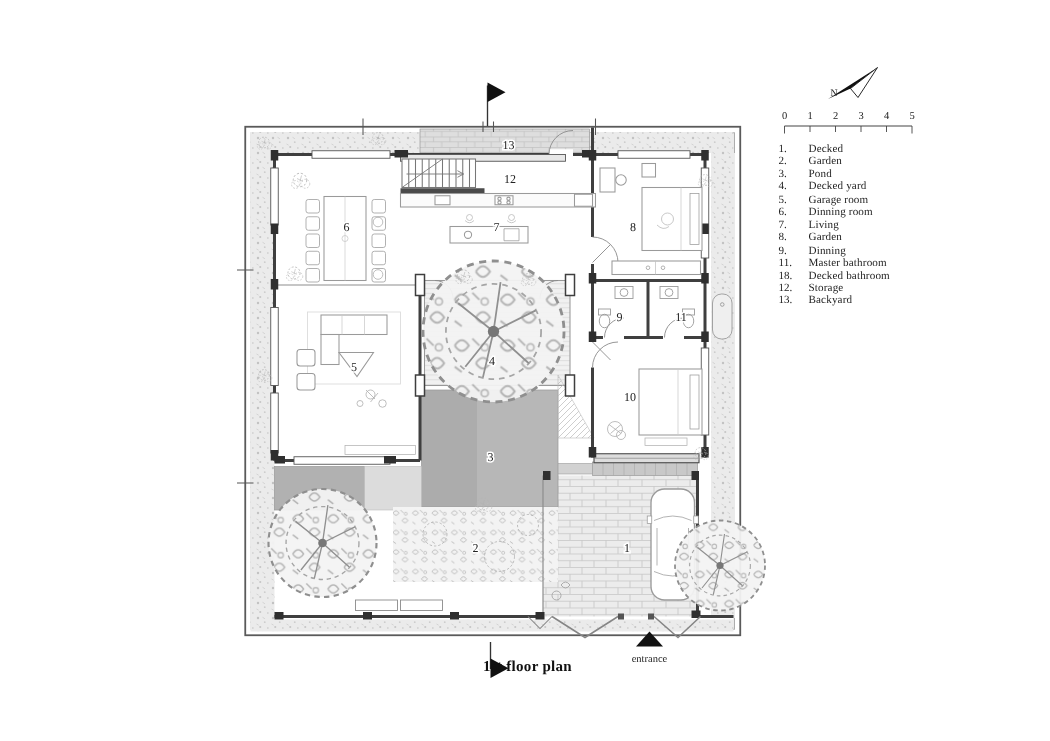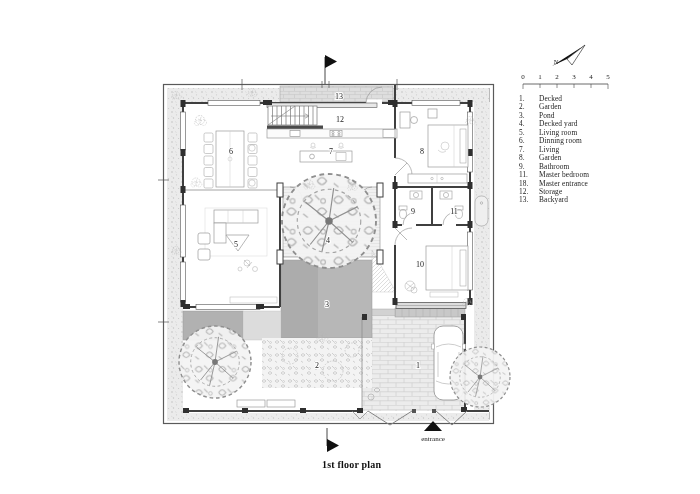--- a/index.html
+++ b/index.html
@@ -3,21 +3,21 @@
 <meta charset="utf-8">
 <style>
   html,body{margin:0;padding:0;}
   body{width:700px;height:494px;background:#ffffff;font-family:"Liberation Serif","DejaVu Serif",serif;}
   .stage{position:relative;width:700px;height:494px;overflow:hidden;background:#fff;}
   .stage > svg{position:absolute;left:0;top:0;}
   .legend{position:absolute;left:519px;top:95px;font-size:7.4px;line-height:8.45px;color:#1d1d1d;}
   .lg-row{display:flex;align-items:baseline;}
   .lg-num{width:15px;}
   .lg-label{margin-left:5px;letter-spacing:.1px;}
-  .title{position:absolute;left:322px;top:459px;font-size:10px;font-weight:bold;color:#111;letter-spacing:.2px;}
+  .title{position:absolute;left:322px;top:439px;font-size:10px;font-weight:bold;color:#111;letter-spacing:.2px;}
   text{font-family:"Liberation Serif","DejaVu Serif",serif;}
   .roomlbl{font-size:8px;fill:#222;paint-order:stroke;stroke:#ffffff;stroke-width:2px;}
   .tick-t{font-size:7px;fill:#222;}
 </style>
 </head>
 <body>
 
 <div class="stage">
 
 <svg width="700" height="494" viewBox="0 0 700 494">
@@ -393,45 +393,45 @@
   <div class="lg-row">
         <span class="lg-num">3.</span>
         <span class="lg-label">Pond</span>
       </div>
   <div class="lg-row">
         <span class="lg-num">4.</span>
         <span class="lg-label">Decked yard</span>
       </div>
   <div class="lg-row">
         <span class="lg-num">5.</span>
-        <span class="lg-label">Living room</span>
+        <span class="lg-label">Garage room</span>
       </div>
   <div class="lg-row">
         <span class="lg-num">6.</span>
         <span class="lg-label">Dinning room</span>
       </div>
   <div class="lg-row">
         <span class="lg-num">7.</span>
         <span class="lg-label">Living</span>
       </div>
   <div class="lg-row">
         <span class="lg-num">8.</span>
         <span class="lg-label">Garden</span>
       </div>
   <div class="lg-row">
         <span class="lg-num">9.</span>
-        <span class="lg-label">Bathroom</span>
+        <span class="lg-label">Dinning</span>
       </div>
   <div class="lg-row">
         <span class="lg-num">11.</span>
-        <span class="lg-label">Master bedroom</span>
+        <span class="lg-label">Master bathroom</span>
       </div>
   <div class="lg-row">
         <span class="lg-num">18.</span>
-        <span class="lg-label">Master entrance</span>
+        <span class="lg-label">Decked bathroom</span>
       </div>
   <div class="lg-row">
         <span class="lg-num">12.</span>
         <span class="lg-label">Storage</span>
       </div>
   <div class="lg-row">
         <span class="lg-num">13.</span>
         <span class="lg-label">Backyard</span>
       </div>
 </div>

